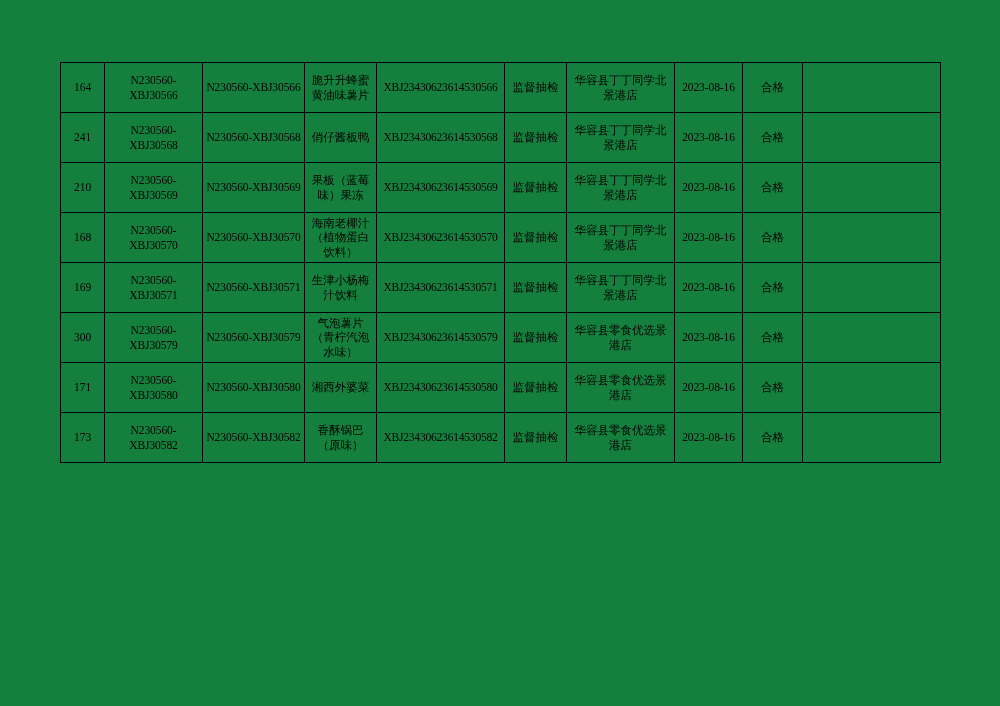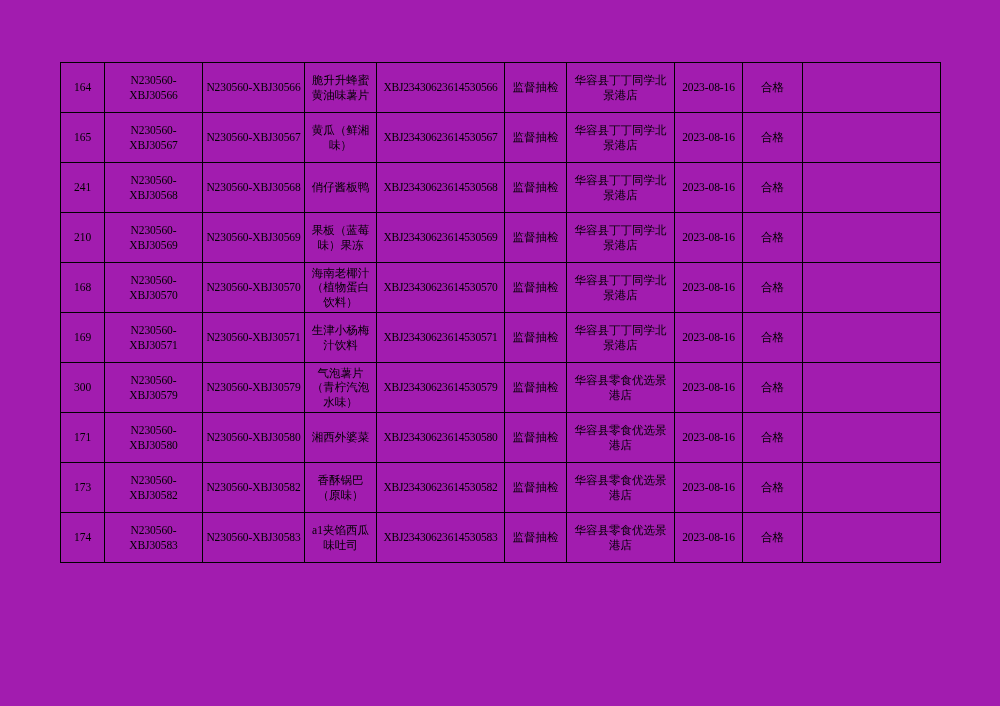--- a/index.html
+++ b/index.html
@@ -11,21 +11,21 @@
     height: 706px;
     background: #ffffff;
     font-family: "Liberation Serif", serif;
     color: #000000;
     overflow: hidden;
   }
   .page {
     position: relative;
     width: 1000px;
     height: 706px;
-    background: #a21caf;
+    background: #15803d;
   }
   .table-wrap {
     position: absolute;
     left: 60px;
     top: 62px;
     width: 880px;
   }
   table.doc-table {
     border-collapse: collapse;
     table-layout: fixed;
@@ -86,32 +86,20 @@
         <col class="c-res">
         <col class="c-note">
       </colgroup>
       <tbody>
         <tr class="row-h">
           <td>164</td>
           <td class="cell-mono">N230560-XBJ30566</td>
           <td class="cell-mono">N230560-XBJ30566</td>
           <td class="cell-cn">脆升升蜂蜜黄油味薯片</td>
           <td class="cell-long">XBJ23430623614530566</td>
-          <td class="cell-cn">监督抽检</td>
-          <td class="cell-cn">华容县丁丁同学北景港店</td>
-          <td class="cell-mono">2023-08-16</td>
-          <td class="cell-cn">合格</td>
-          <td class="cell-cn"></td>
-        </tr>
-        <tr class="row-h">
-          <td>165</td>
-          <td class="cell-mono">N230560-XBJ30567</td>
-          <td class="cell-mono">N230560-XBJ30567</td>
-          <td class="cell-cn">黄瓜（鲜湘味）</td>
-          <td class="cell-long">XBJ23430623614530567</td>
           <td class="cell-cn">监督抽检</td>
           <td class="cell-cn">华容县丁丁同学北景港店</td>
           <td class="cell-mono">2023-08-16</td>
           <td class="cell-cn">合格</td>
           <td class="cell-cn"></td>
         </tr>
         <tr class="row-h">
           <td>241</td>
           <td class="cell-mono">N230560-XBJ30568</td>
           <td class="cell-mono">N230560-XBJ30568</td>
@@ -188,28 +176,16 @@
           <td class="cell-mono">N230560-XBJ30582</td>
           <td class="cell-mono">N230560-XBJ30582</td>
           <td class="cell-cn">香酥锅巴（原味）</td>
           <td class="cell-long">XBJ23430623614530582</td>
           <td class="cell-cn">监督抽检</td>
           <td class="cell-cn">华容县零食优选景港店</td>
           <td class="cell-mono">2023-08-16</td>
           <td class="cell-cn">合格</td>
           <td class="cell-cn"></td>
         </tr>
-        <tr class="row-h">
-          <td>174</td>
-          <td class="cell-mono">N230560-XBJ30583</td>
-          <td class="cell-mono">N230560-XBJ30583</td>
-          <td class="cell-cn">a1夹馅西瓜味吐司</td>
-          <td class="cell-long">XBJ23430623614530583</td>
-          <td class="cell-cn">监督抽检</td>
-          <td class="cell-cn">华容县零食优选景港店</td>
-          <td class="cell-mono">2023-08-16</td>
-          <td class="cell-cn">合格</td>
-          <td class="cell-cn"></td>
-        </tr>
       </tbody>
     </table>
   </div>
 </div>
 
 </body></html>

